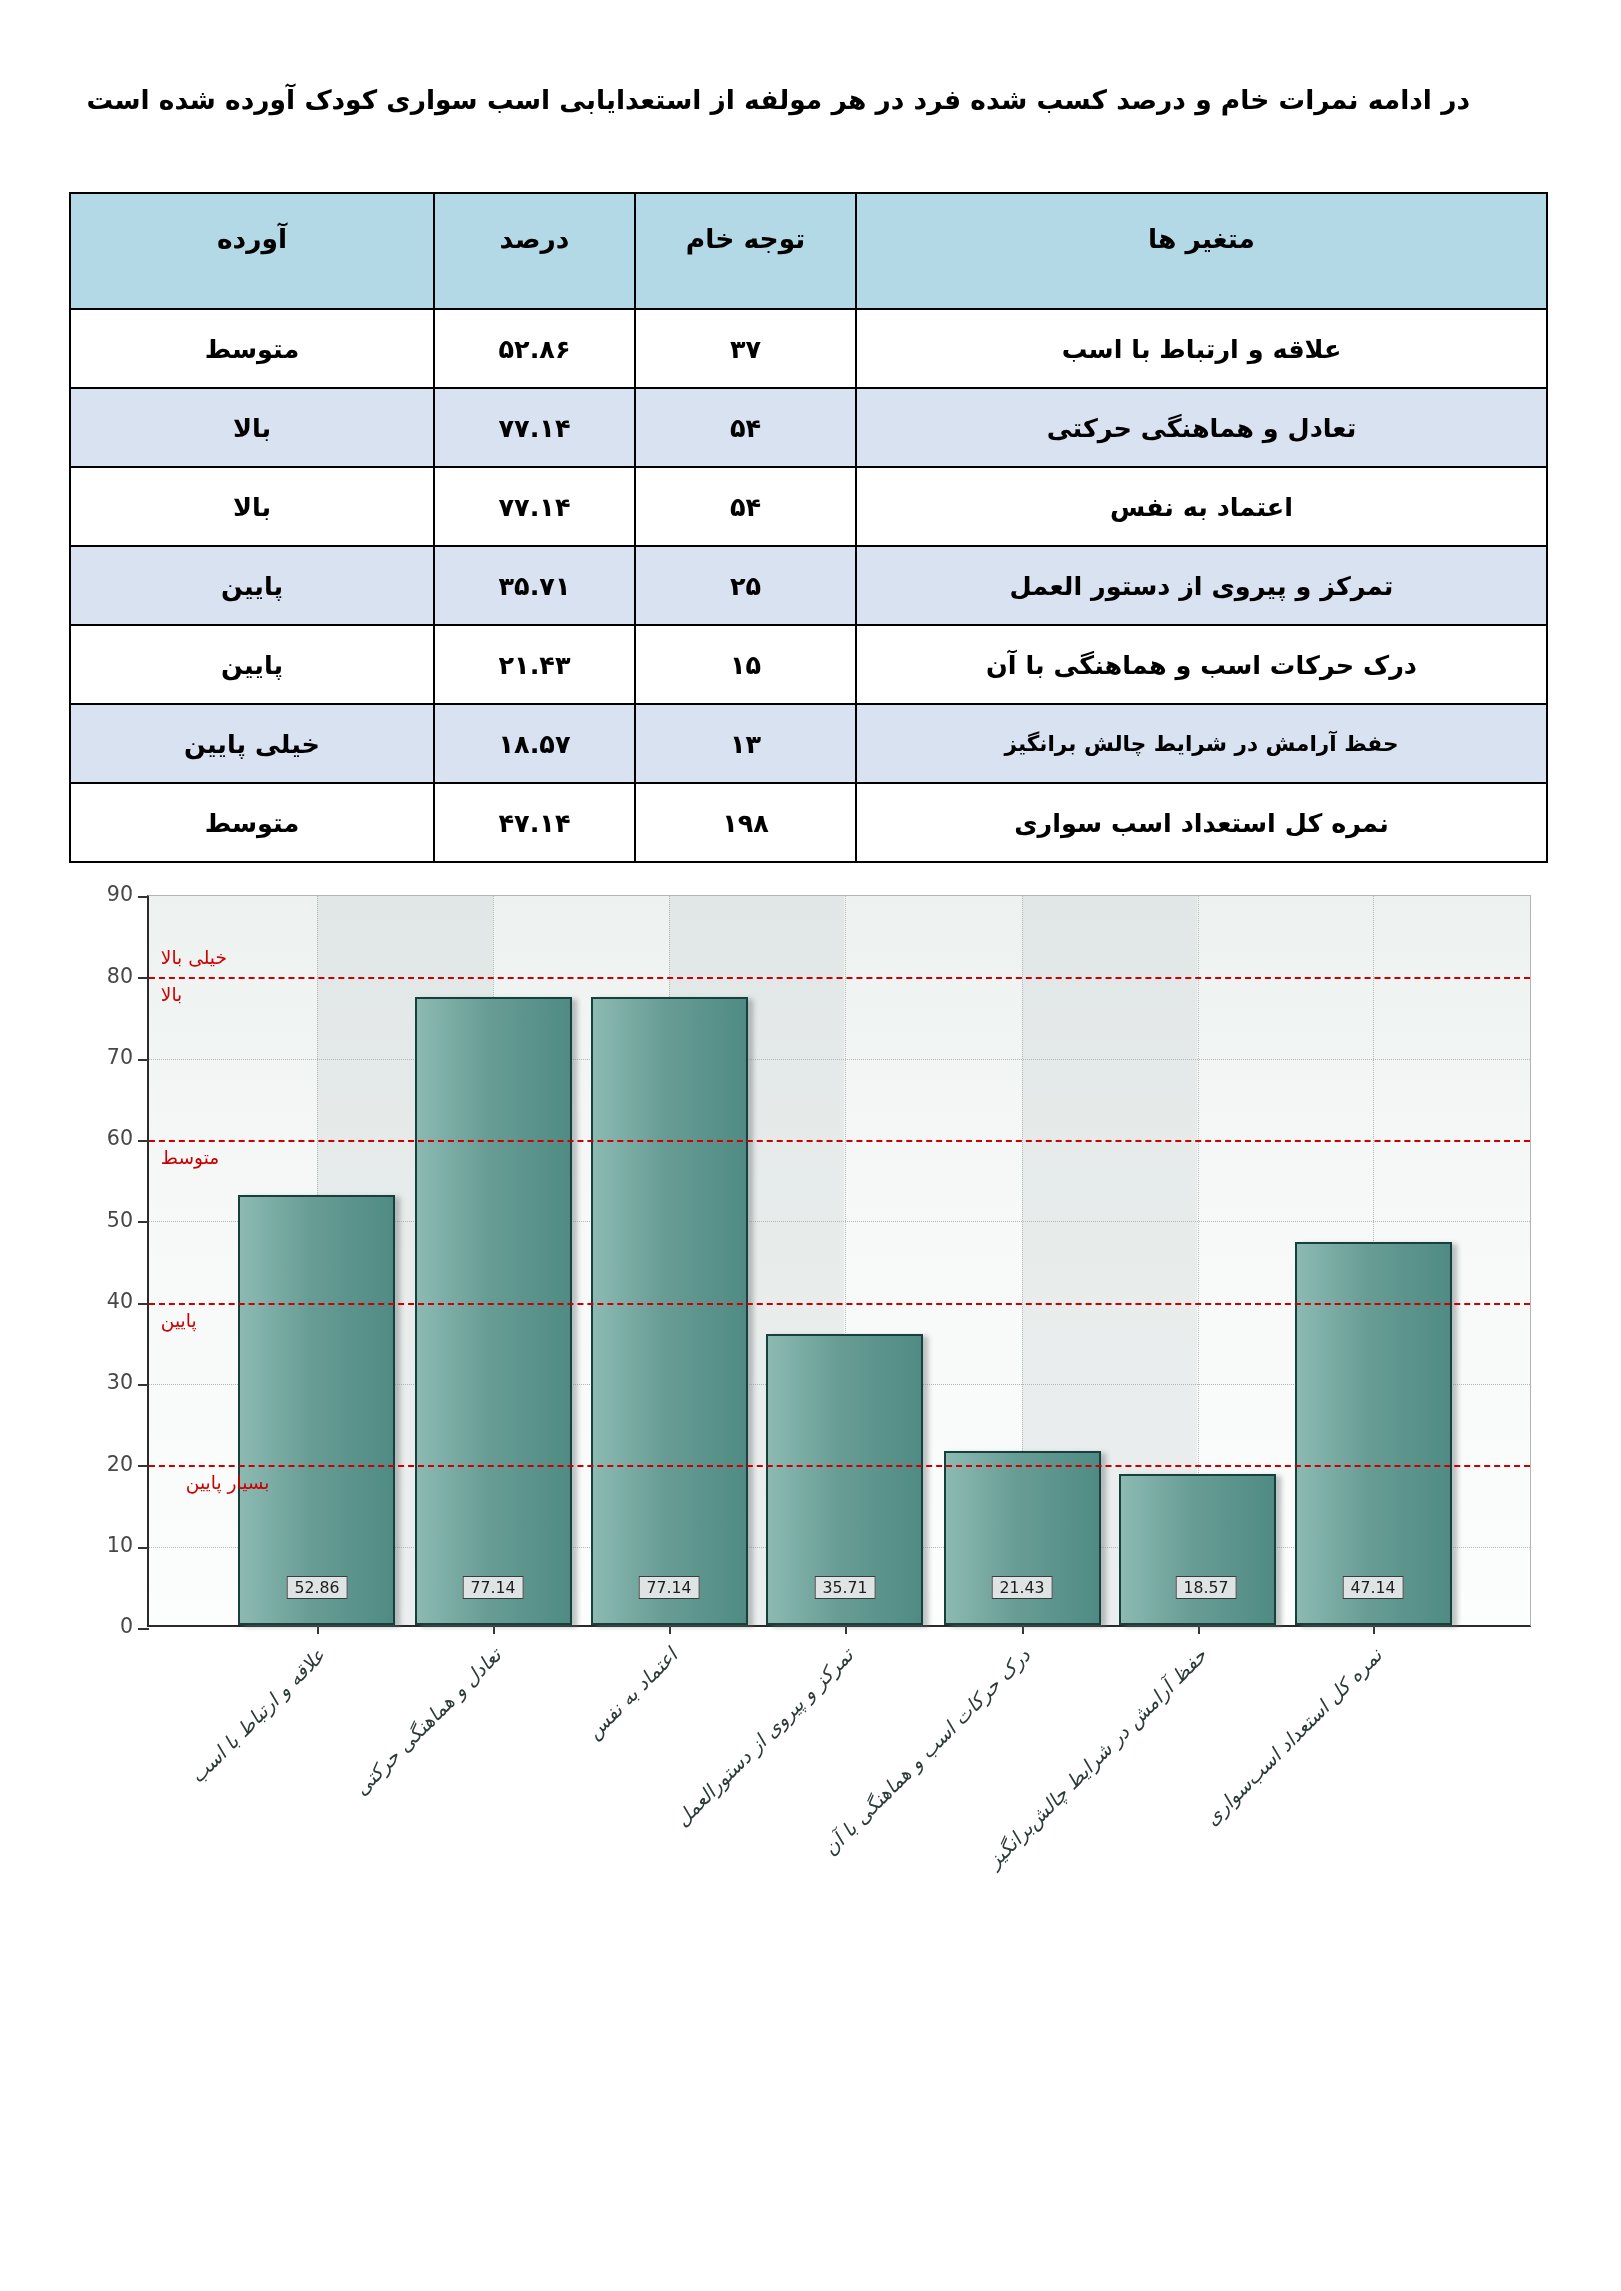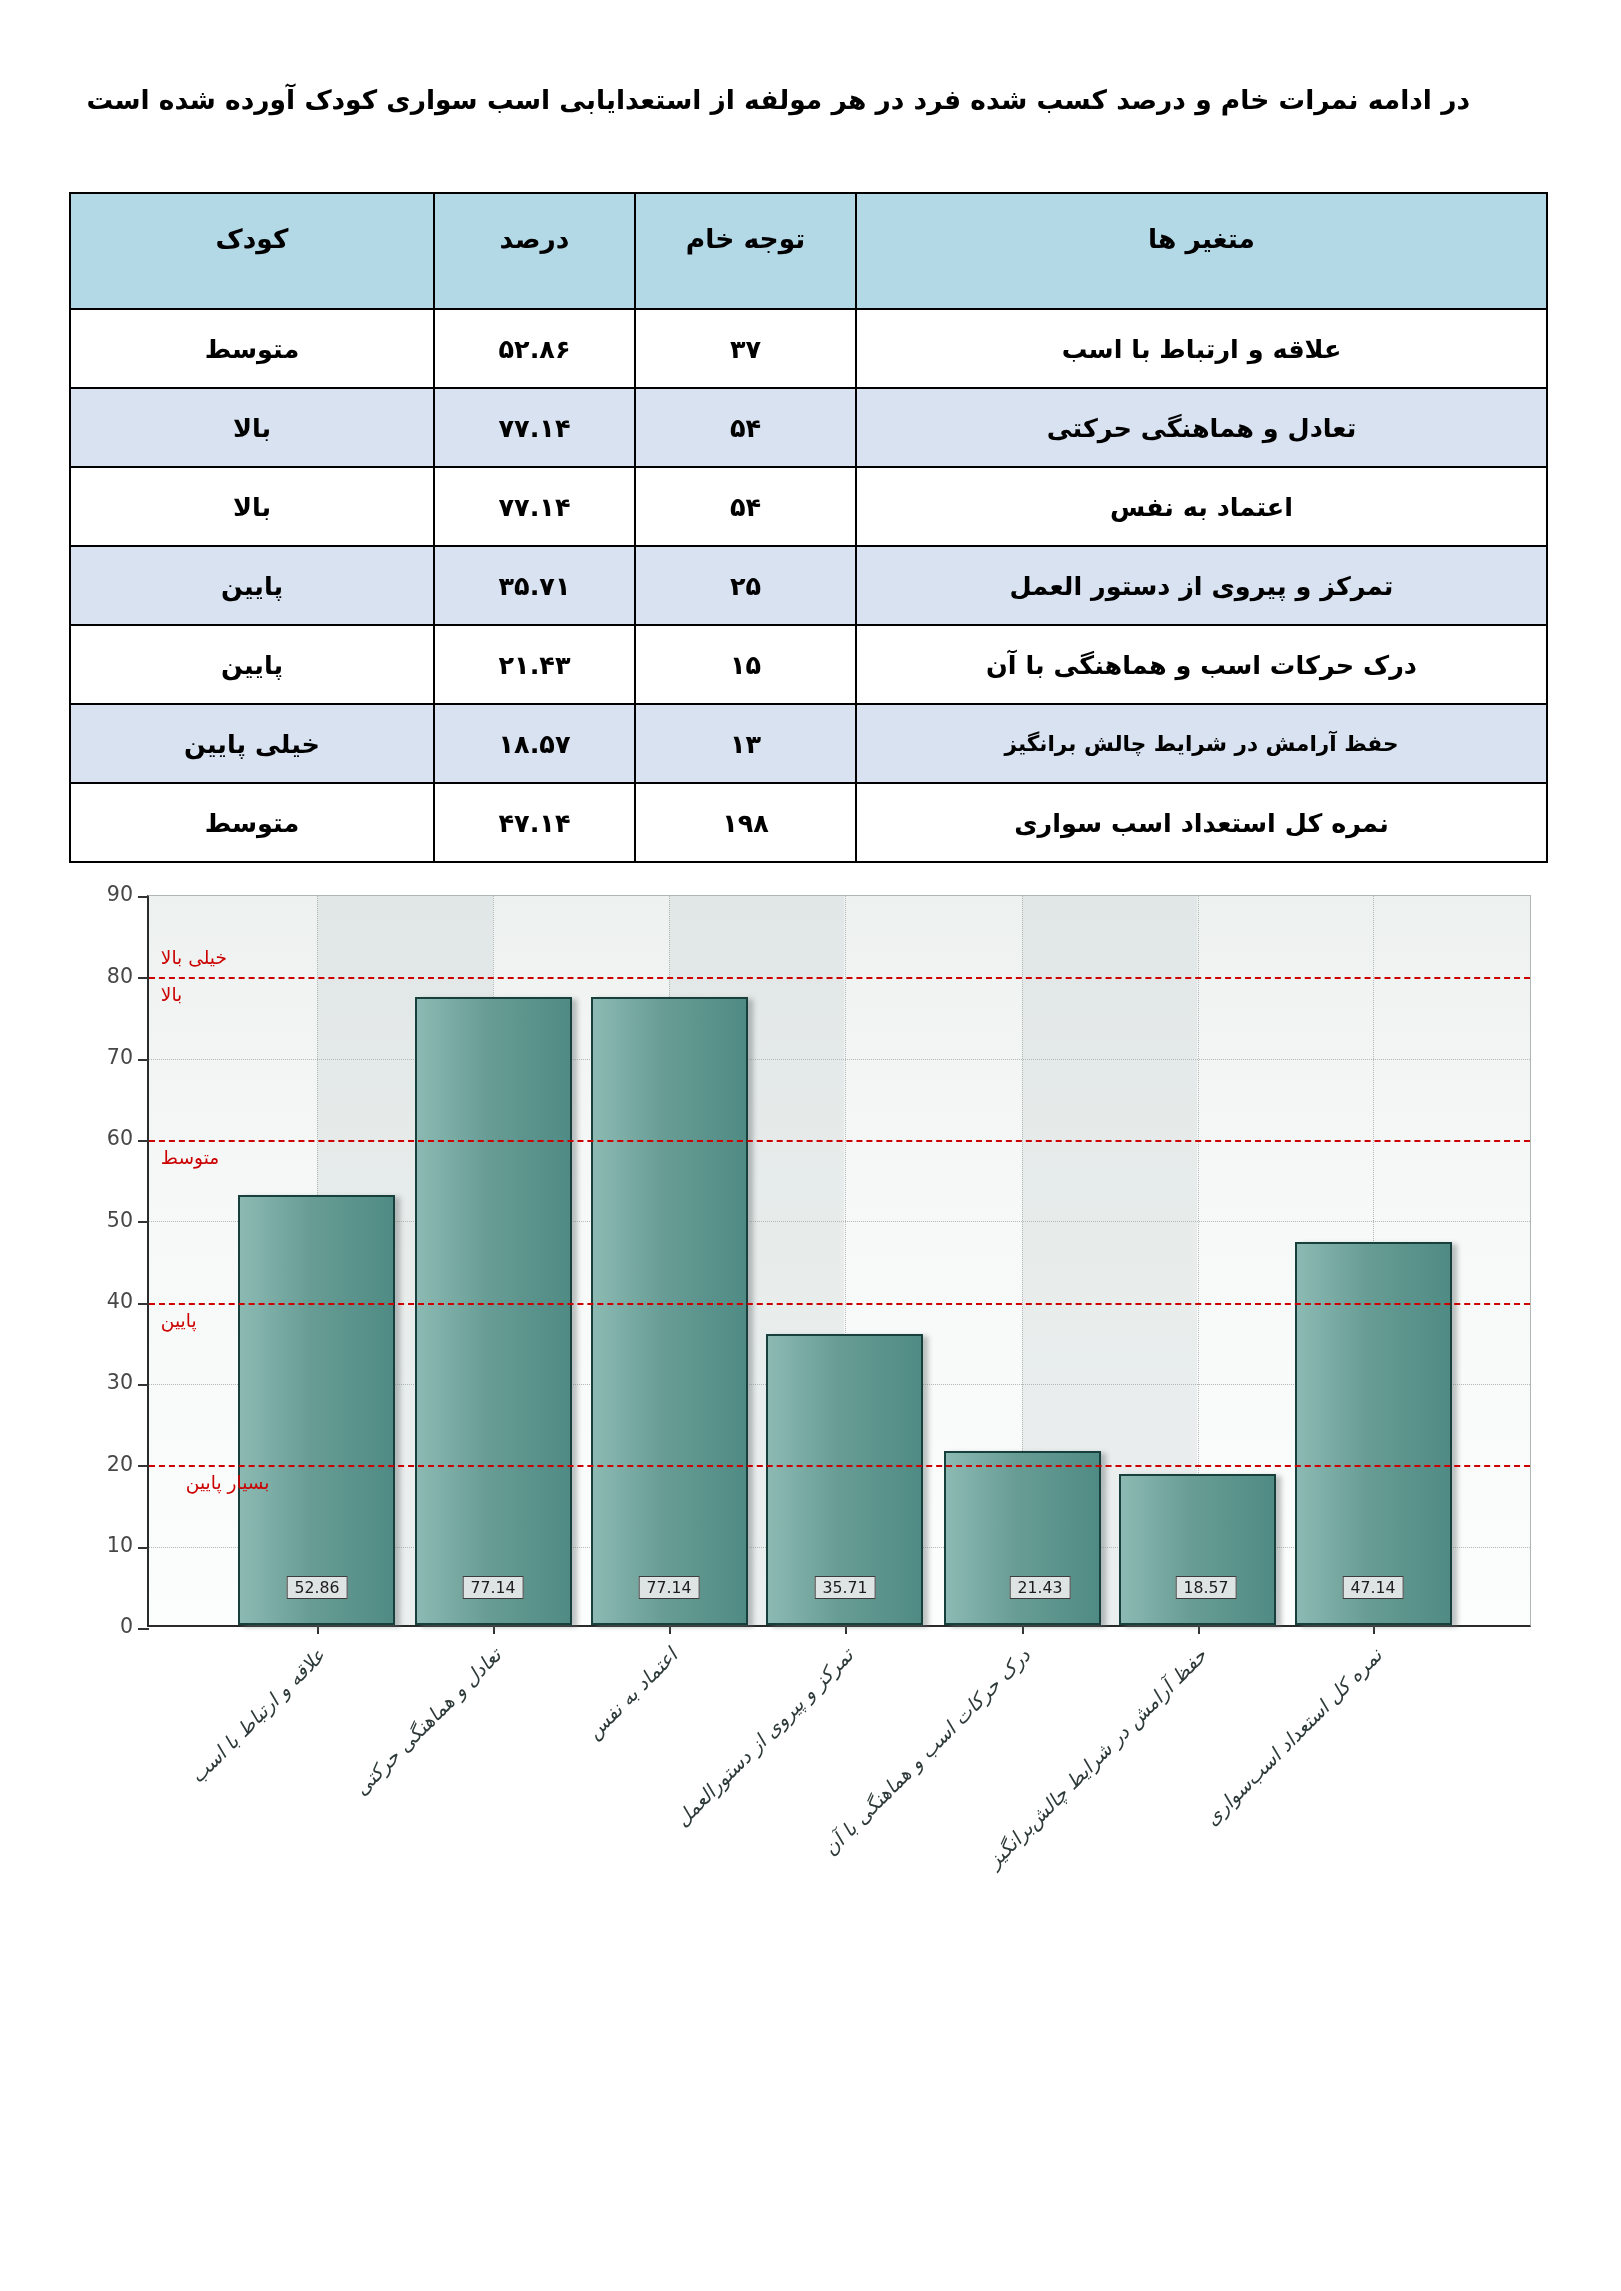--- a/index.html
+++ b/index.html
@@ -89,21 +89,21 @@
       <col style="width:691px">
         <col style="width:221px">
         <col style="width:201px">
         <col style="width:364px">
     </colgroup>
     <thead>
       <tr>
         <th>متغیر ها</th>
         <th>توجه خام</th>
         <th>درصد</th>
-        <th>کودک</th>
+        <th>آورده</th>
       </tr>
     </thead>
     <tbody id="scores-tbody">
         <tr>
           <td class="var">علاقه و ارتباط با اسب</td>
           <td class="raw">۳۷</td>
           <td class="pct">۵۲.۸۶</td>
           <td class="st">متوسط</td>
         </tr>
         <tr class="alt">
@@ -172,21 +172,21 @@
         <div class="reflabel" style="top: 576px; color: rgb(204, 0, 0); margin-left: 25px;">بسیار پایین</div>
         <div class="bar" style="left: 89px; height: 430px;"></div>
         <div class="bar-label" style="left: 168px;">52.86</div>
         <div class="bar" style="left: 266px; height: 628px;"></div>
         <div class="bar-label" style="left: 344px;">77.14</div>
         <div class="bar" style="left: 442px; height: 628px;"></div>
         <div class="bar-label" style="left: 520px;">77.14</div>
         <div class="bar" style="left: 617px; height: 291px;"></div>
         <div class="bar-label" style="left: 696px;">35.71</div>
         <div class="bar" style="left: 795px; height: 174px;"></div>
-        <div class="bar-label" style="left: 891px;">21.43</div>
+        <div class="bar-label" style="left: 873px;">21.43</div>
         <div class="bar" style="left: 970px; height: 151px;"></div>
         <div class="bar-label" style="left: 1049px; margin-left: 8px;">18.57</div>
         <div class="bar" style="left: 1146px; height: 383px;"></div>
         <div class="bar-label" style="left: 1224px;">47.14</div>
         <div class="ylabel" style="top: 718px;">0</div>
         <div class="ytick" style="top: 732px;"></div>
         <div class="ylabel" style="top: 637px;">10</div>
         <div class="ytick" style="top: 651px;"></div>
         <div class="ylabel" style="top: 556px;">20</div>
         <div class="ytick" style="top: 569px;"></div>

